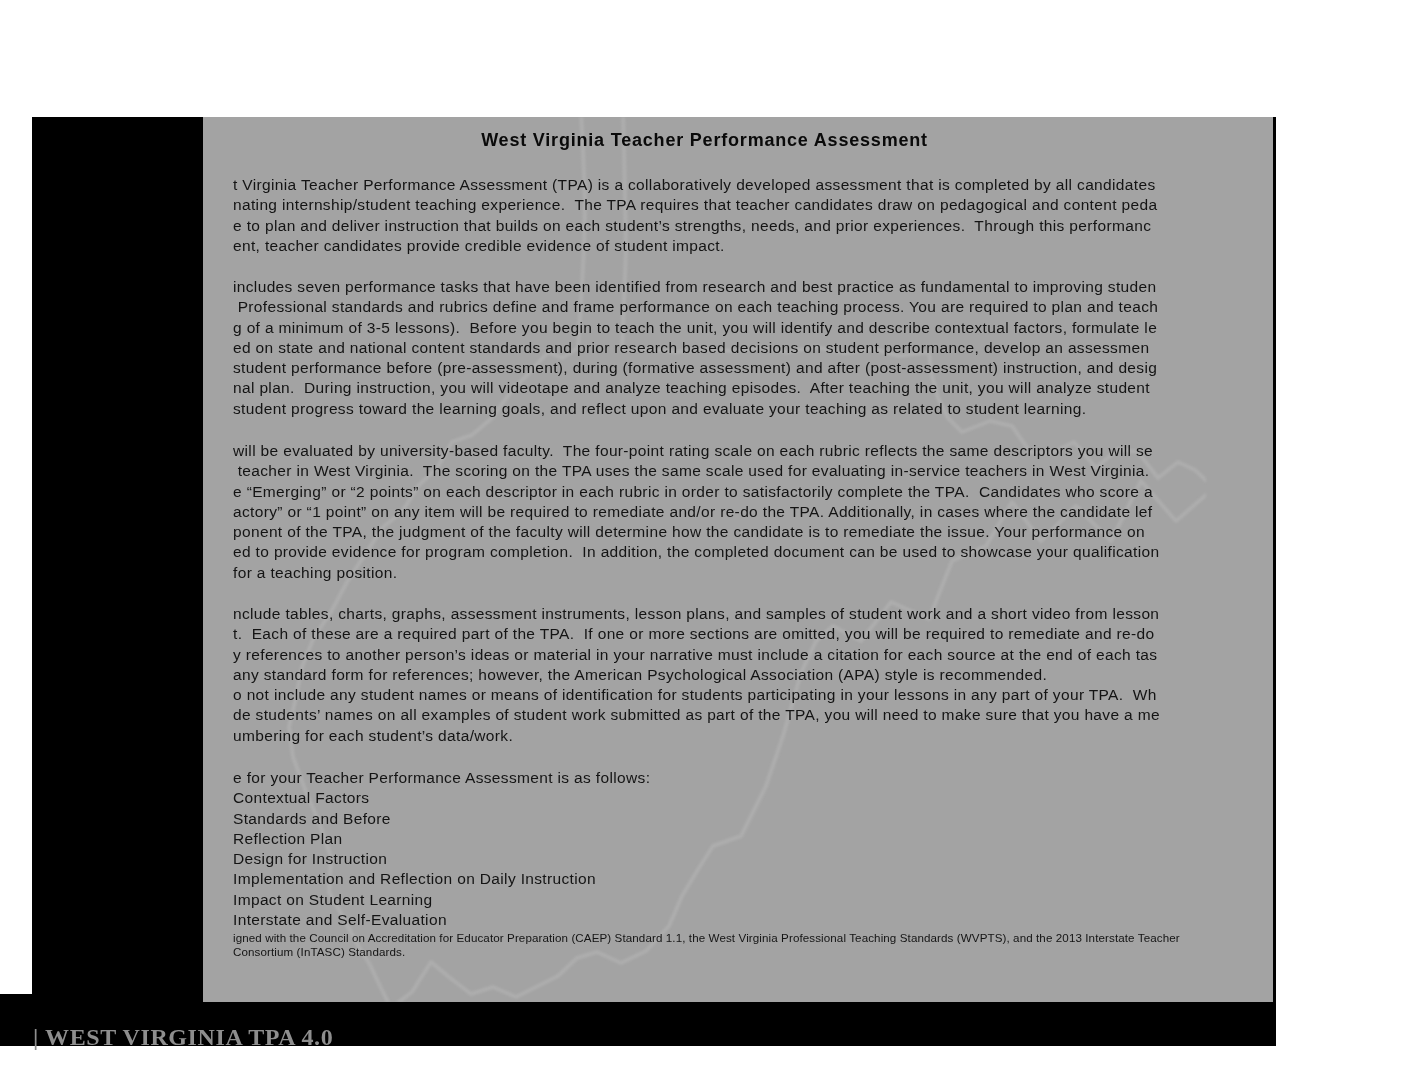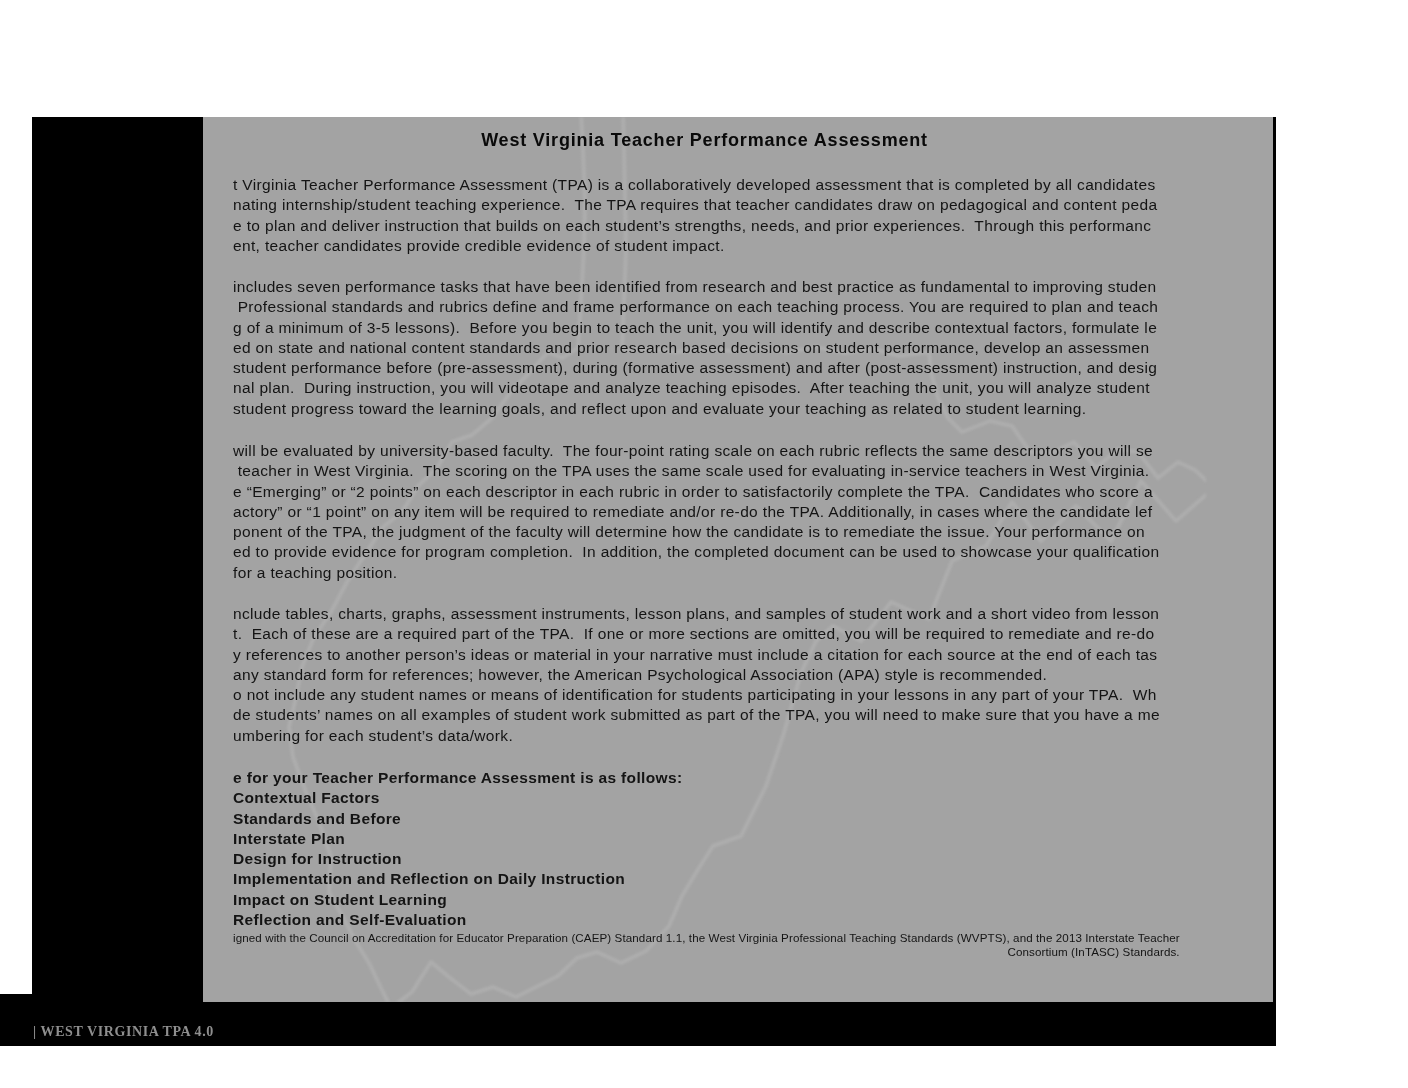--- a/index.html
+++ b/index.html
@@ -49,33 +49,32 @@
     line-height: 20.3px;
     letter-spacing: 0.35px;
     color: #141414;
     white-space: pre;
     margin-left: 31px;
   }
   .tb-p1 { top: 58px; }
   .tb-p2 { top: 160px; }
   .tb-p3 { top: 324px; }
   .tb-p4 { top: 487px; }
-  .tb-outline { top: 651px; font-weight: bold; }
+  .tb-outline { top: 651px; }
   .tb-footnote {
     top: 814px;
     font-size: 11.6px;
     line-height: 14.4px;
     letter-spacing: 0.1px;
-    text-align: right;
   }
   .footer-label {
     position: absolute; left: 33px; top: 1024px;
     font-family: "Liberation Serif", serif;
     font-weight: bold;
-    font-size: 14px;
+    font-size: 24px;
     letter-spacing: 0.6px;
     color: #8e8e8e;
     white-space: pre;
   }
 </style>
 </head>
 <body>
 
 <div id="canvas">
 
@@ -102,20 +101,20 @@
            L 676 352 L 648 349 L 622 350
            L 624 300 L 626 250 L 625 200 L 624 150 L 623 112"></path>
     </svg>
 
     <h1 class="doc-title">West Virginia Teacher Performance Assessment</h1>
 
     <div class="textblock tb-p1"><div>t Virginia Teacher Performance Assessment (TPA) is a collaboratively developed assessment that is completed by all candidates</div><div>nating internship/student teaching experience.  The TPA requires that teacher candidates draw on pedagogical and content peda</div><div>e to plan and deliver instruction that builds on each student’s strengths, needs, and prior experiences.  Through this performanc</div><div>ent, teacher candidates provide credible evidence of student impact.</div></div>
     <div class="textblock tb-p2"><div>includes seven performance tasks that have been identified from research and best practice as fundamental to improving studen</div><div> Professional standards and rubrics define and frame performance on each teaching process. You are required to plan and teach</div><div>g of a minimum of 3-5 lessons).  Before you begin to teach the unit, you will identify and describe contextual factors, formulate le</div><div>ed on state and national content standards and prior research based decisions on student performance, develop an assessmen</div><div>student performance before (pre-assessment), during (formative assessment) and after (post-assessment) instruction, and desig</div><div>nal plan.  During instruction, you will videotape and analyze teaching episodes.  After teaching the unit, you will analyze student</div><div>student progress toward the learning goals, and reflect upon and evaluate your teaching as related to student learning.</div></div>
     <div class="textblock tb-p3"><div>will be evaluated by university-based faculty.  The four-point rating scale on each rubric reflects the same descriptors you will se</div><div> teacher in West Virginia.  The scoring on the TPA uses the same scale used for evaluating in-service teachers in West Virginia.</div><div>e “Emerging” or “2 points” on each descriptor in each rubric in order to satisfactorily complete the TPA.  Candidates who score a</div><div>actory” or “1 point” on any item will be required to remediate and/or re-do the TPA. Additionally, in cases where the candidate lef</div><div>ponent of the TPA, the judgment of the faculty will determine how the candidate is to remediate the issue. Your performance on</div><div>ed to provide evidence for program completion.  In addition, the completed document can be used to showcase your qualification</div><div>for a teaching position.</div></div>
     <div class="textblock tb-p4"><div>nclude tables, charts, graphs, assessment instruments, lesson plans, and samples of student work and a short video from lesson</div><div>t.  Each of these are a required part of the TPA.  If one or more sections are omitted, you will be required to remediate and re-do</div><div>y references to another person’s ideas or material in your narrative must include a citation for each source at the end of each tas</div><div>any standard form for references; however, the American Psychological Association (APA) style is recommended.</div><div>o not include any student names or means of identification for students participating in your lessons in any part of your TPA.  Wh</div><div>de students’ names on all examples of student work submitted as part of the TPA, you will need to make sure that you have a me</div><div>umbering for each student’s data/work.</div></div>
-    <div class="textblock tb-outline"><div>e for your Teacher Performance Assessment is as follows:</div><div>Contextual Factors</div><div>Standards and Before</div><div>Interstate Plan</div><div>Design for Instruction</div><div>Implementation and Reflection on Daily Instruction</div><div>Impact on Student Learning</div><div>Reflection and Self-Evaluation</div></div>
+    <div class="textblock tb-outline"><div>e for your Teacher Performance Assessment is as follows:</div><div>Contextual Factors</div><div>Standards and Before</div><div>Reflection Plan</div><div>Design for Instruction</div><div>Implementation and Reflection on Daily Instruction</div><div>Impact on Student Learning</div><div>Interstate and Self-Evaluation</div></div>
     <div class="textblock tb-footnote"><div>igned with the Council on Accreditation for Educator Preparation (CAEP) Standard 1.1, the West Virginia Professional Teaching Standards (WVPTS), and the 2013 Interstate Teacher</div><div>Consortium (InTASC) Standards.</div></div>
 
   </div>
 
   <div class="footer-label">| WEST VIRGINIA TPA 4.0</div>
 
 </div>
 
 </body></html>

